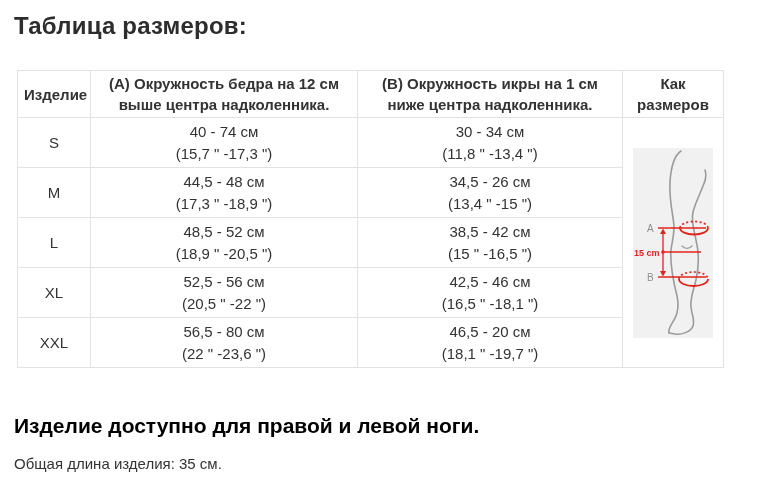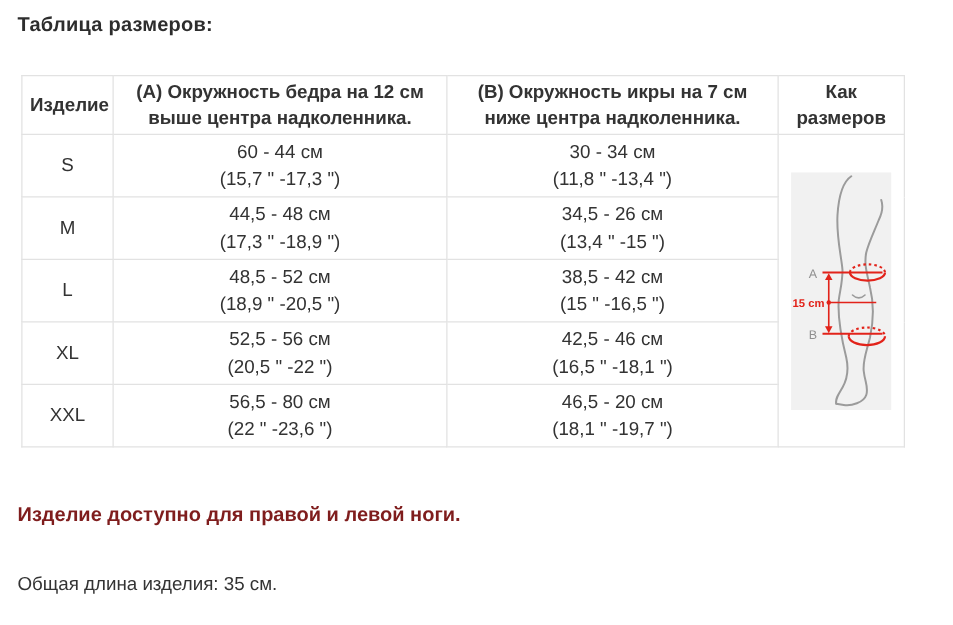--- a/index.html
+++ b/index.html
@@ -2,64 +2,64 @@
 <html><head>
 <meta charset="utf-8">
 <style>
   html,body{margin:0;padding:0;}
   body{
     width:762px;height:500px;overflow:hidden;background:#ffffff;
     font-family:"Liberation Sans",sans-serif;color:#333333;
   }
   .page{padding:12px 14px 0 14px;}
   .page-title{
-    margin:0 0 30px 0;font-size:16px;font-weight:700;color:#2d2d2d;letter-spacing:.2px;
+    margin:0 0 30px 0;font-size:24px;font-weight:700;color:#2d2d2d;letter-spacing:.2px;
   }
   table.size-table{
     border-collapse:collapse;table-layout:fixed;width:706px;margin-left:3px;
   }
   table.size-table th,table.size-table td{
     border:1px solid #e2e2e2;text-align:center;vertical-align:middle;
     font-size:15px;color:#333333;padding:2px 6px;
   }
   table.size-table th{font-weight:700;line-height:1.4;height:42px;}
   table.size-table td{line-height:1.42;height:45px;}
   td.diagram-cell{padding:4px 10px;}
   .diagram-box{width:80px;height:190px;margin:0 auto;background:#f1f1f1;}
   .cell-line{white-space:nowrap;}
-  .note-bold{margin:46px 0 0 0;font-size:16px;font-weight:700;color:#7f1d1d;}
-  .note-regular{margin:37px 0 0 0;font-size:15px;font-weight:400;color:#333333;}
+  .note-bold{margin:46px 0 0 0;font-size:21px;font-weight:700;color:#000000;}
+  .note-regular{margin:17px 0 0 0;font-size:15px;font-weight:400;color:#333333;}
 </style>
 </head>
 <body>
 
 <div class="page">
 
   <h2 class="page-title">Таблица размеров:</h2>
 
   <table class="size-table">
     <colgroup>
       <col style="width:73px">
         <col style="width:267px">
         <col style="width:265px">
         <col style="width:101px">
     </colgroup>
     <thead>
       <tr>
         <th>Изделие</th>
         <th>(A) Окружность бедра на 12 см выше центра надколенника.</th>
-        <th>(B) Окружность икры на 7 см ниже центра надколенника.</th>
+        <th>(B) Окружность икры на 1 см ниже центра надколенника.</th>
         <th>Как размеров</th>
       </tr>
     </thead>
     <tbody>
       <tr>
         <td>S</td>
         <td>
-          <div class="cell-line">60 - 44 см</div>
+          <div class="cell-line">40 - 74 см</div>
           <div class="cell-line">(15,7 " -17,3 ")</div>
         </td>
         <td>
           <div class="cell-line">30 - 34 см</div>
           <div class="cell-line">(11,8 " -13,4 ")</div>
         </td>
         <td class="diagram-cell" rowspan="5">
           <div class="diagram-box">
             <svg width="80" height="190" viewBox="0 0 80 190">
               <rect x="0" y="0" width="80" height="190" fill="#f1f1f1"></rect>

